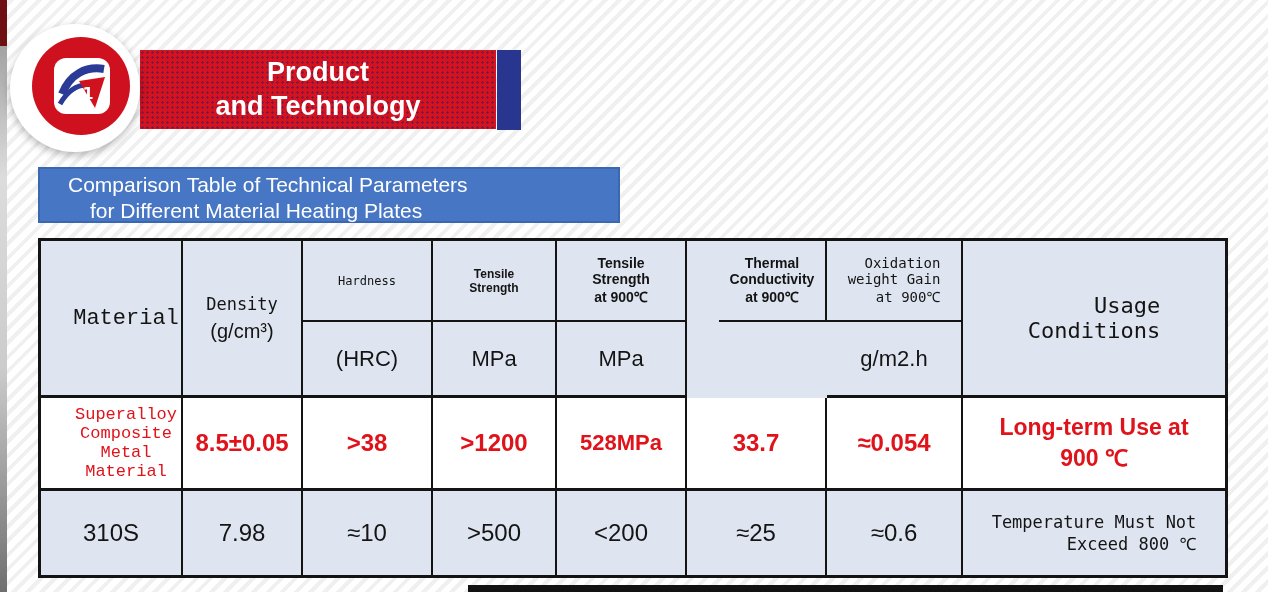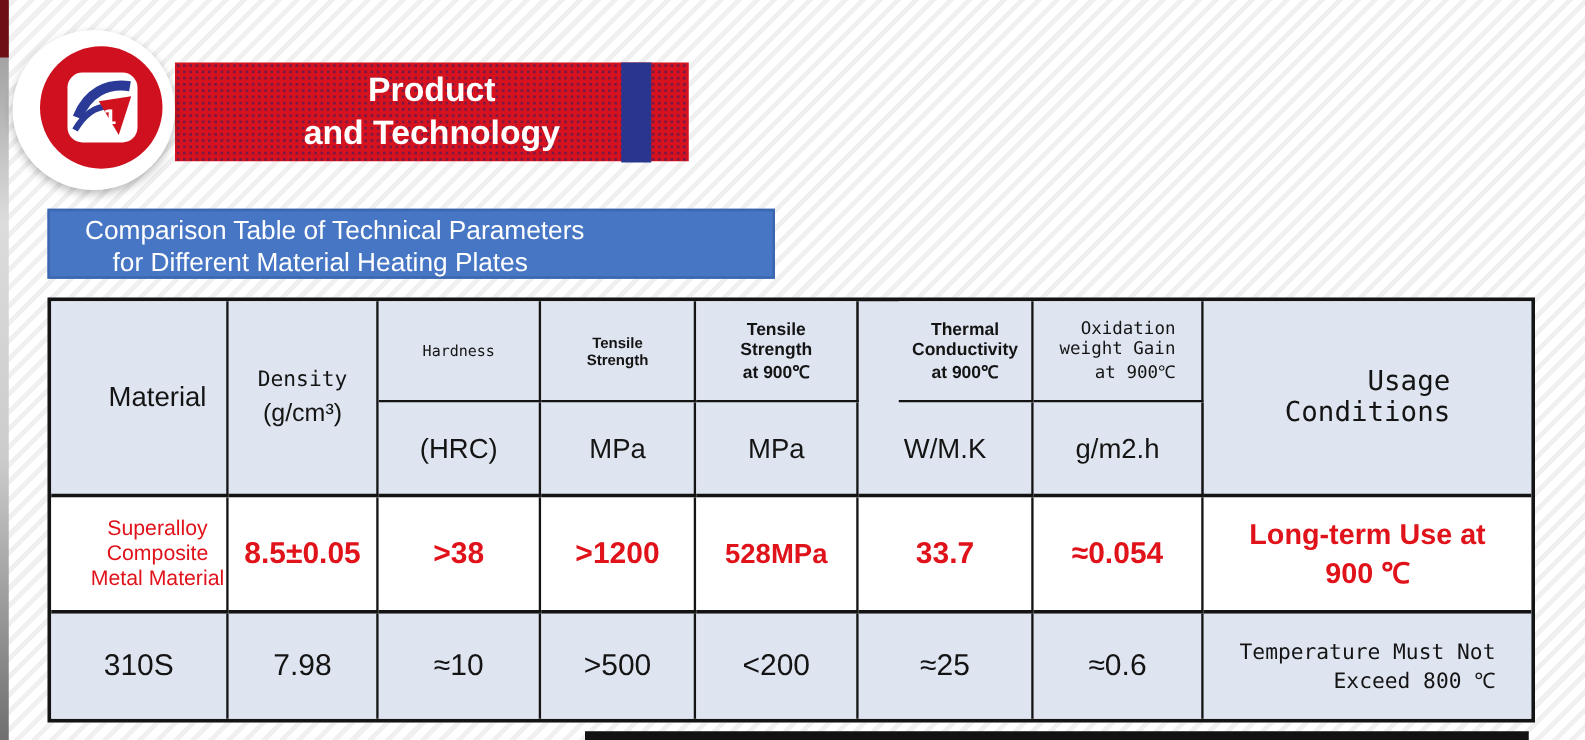--- a/index.html
+++ b/index.html
@@ -17,21 +17,21 @@
   
   .logo-white { position:absolute; left:10px; top:24px; width:130px; height:128px;
     border-radius:50%; background:#ffffff; box-shadow:0 3px 8px rgba(0,0,0,.28); z-index:3; }
   .logo-red { position:absolute; left:22px; top:13px; width:98px; height:98px;
     border-radius:50%; background:#cf101f; }
   .logo-tile { position:absolute; left:22px; top:21px; width:56px; height:56px;
     border-radius:12px; background:#ffffff; }
 
   
   .banner {
-    position:absolute; left:140px; top:50px; width:411px; height:79px; z-index:2;
+    position:absolute; left:140px; top:50px; width:356px; height:79px; z-index:2;
     background-color:#d5121e;
     background-image: radial-gradient(circle, rgba(30,32,110,0.5) 1px, transparent 1.4px);
     background-size:5px 5px;
     color:#ffffff; font-weight:bold; font-size:27px; line-height:1.25;
     display:flex; flex-direction:column; align-items:center; justify-content:center;
     text-align:center;
   }
   .banner-accent { position:absolute; left:497px; top:50px; width:24px; height:80px; background:#28368f; z-index:2; }
 
   
@@ -53,21 +53,21 @@
   .cell {
     border-right:2px solid #141414; border-bottom:2px solid #141414;
     display:flex; flex-direction:column; align-items:center; justify-content:center;
     text-align:center; white-space:pre-line; box-sizing:border-box; overflow:hidden;
   }
   .lastcol { border-right:none; }
   .lastrow { border-bottom:none; }
   .thickb  { border-bottom:3px solid #141414; }
   .bg-light { background:#dfe5f0; }
   .bg-white { background:#ffffff; }
-  .f-serif { font-family:Liberation Sans, sans-serif;padding-left:30px; }
+  .f-serif { font-family:Liberation Mono, monospace;padding-left:30px; }
   .f-mono  { font-family:"DejaVu Sans Mono", monospace;text-align:right; }
   .red  { color:#e0121a; }
   .bold { font-weight:bold; }
   .fs14 { font-size:14px; } .fs16 { font-size:12px; } .fs17 { font-size:17px; }
   .fs18 { font-size:17px; } .fs20 { font-size:20px; }
   .fs22 { font-size:22px; } .fs23 { font-size:23px; } .fs24 { font-size:24px; }
   .gap4 > * + * { margin-top:6px; }
 
   
   .bottom-bar { position:absolute; left:468px; top:585px; width:755px; height:7px; background:#121212; }
@@ -124,21 +124,20 @@
 at 900℃</div>
     <div class="cell bg-light f-mono fs14" style="grid-column:7; grid-row:1;">Oxidation
 weight Gain
 at 900℃</div>
     <div class="cell bg-light thickb lastcol f-mono fs22" style="grid-column:8; grid-row:1 / 3;">Usage
 Conditions</div>
 
     <div class="cell bg-light thickb fs22" style="grid-column:3; grid-row:2;">(HRC)</div>
     <div class="cell bg-light thickb fs22" style="grid-column:4; grid-row:2;">MPa</div>
     <div class="cell bg-light thickb fs22" style="grid-column:5; grid-row:2;">MPa</div>
-    <div class="cell bg-light thickb fs22" style="grid-column:6; grid-row:2;">W/M.K</div>
     <div class="cell bg-light thickb fs22" style="grid-column:7; grid-row:2;">g/m2.h</div>
 
     <div class="cell bg-white thickb f-serif fs17 red" style="grid-column:1; grid-row:3;">Superalloy
 Composite
 Metal Material</div>
     <div class="cell bg-white thickb bold fs24 red" style="grid-column:2; grid-row:3;">8.5±0.05</div>
     <div class="cell bg-white thickb bold fs24 red" style="grid-column:3; grid-row:3;">&gt;38</div>
     <div class="cell bg-white thickb bold fs24 red" style="grid-column:4; grid-row:3;">&gt;1200</div>
     <div class="cell bg-white thickb bold fs22 red" style="grid-column:5; grid-row:3;">528MPa</div>
     <div class="cell bg-white thickb bold fs24 red" style="grid-column:6; grid-row:3;">33.7</div>

